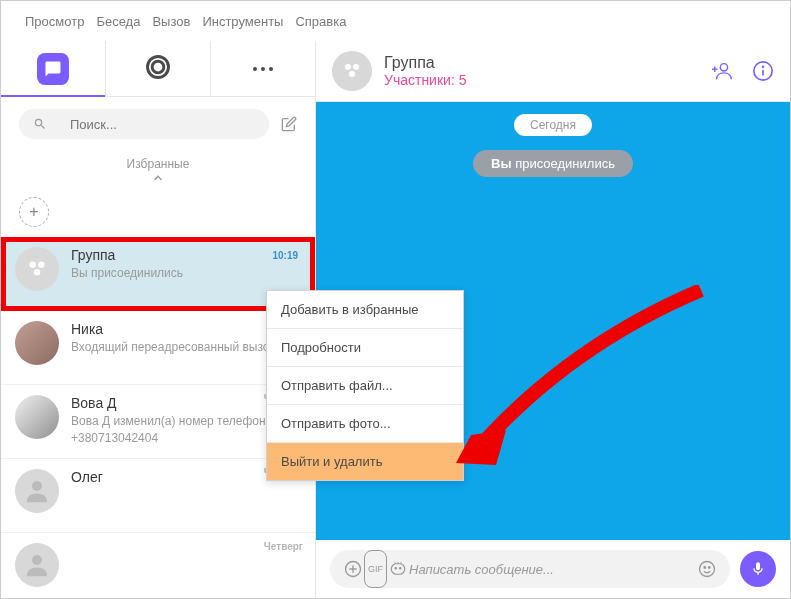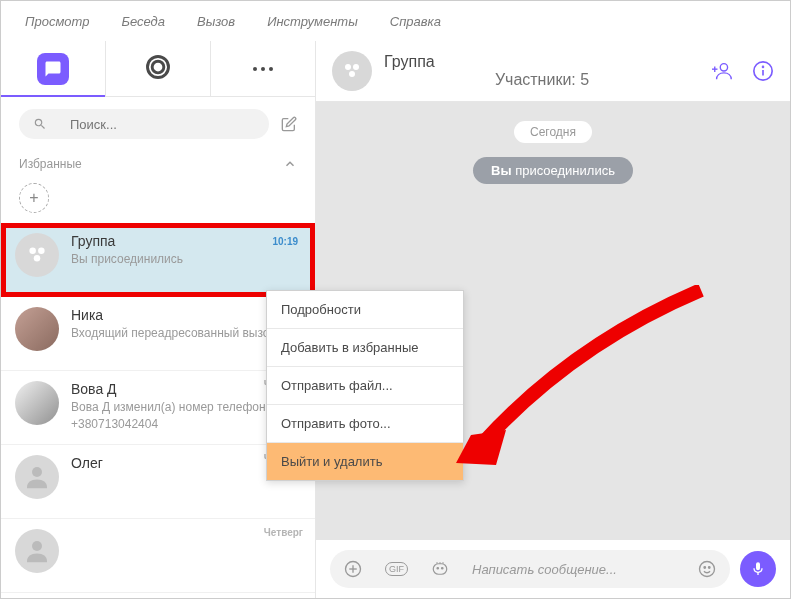--- a/index.html
+++ b/index.html
@@ -1,18 +1,18 @@
 <!DOCTYPE html>
 <html><head>
   <meta charset="utf-8">
   <style>
     * { box-sizing: border-box; margin: 0; padding: 0; }
     body { font-family: -apple-system, BlinkMacSystemFont, "Segoe UI", Arial, sans-serif; background: #fff; width: 791px; height: 599px; overflow: hidden; position: relative; border: 1px solid #ccc; }
     
-    .menubar { height: 40px; display: flex; align-items: center; padding: 0 24px; gap: 32px; color: #7a7a7a; font-size: 13px; font-style: italic; }
+    .menubar { height: 40px; display: flex; align-items: center; padding: 0 24px; gap: 12px; color: #7a7a7a; font-size: 13px; }
     .menubar span { cursor: pointer; }
     
     .content { display: flex; height: calc(100% - 40px); }
     
     .sidebar { width: 315px; display: flex; flex-direction: column; border-right: 1px solid #e6e6e6; }
     
     .tabs { display: flex; height: 56px; border-bottom: 1px solid #e6e6e6; }
     .tab { flex: 1; display: flex; align-items: center; justify-content: center; border-right: 1px solid #e6e6e6; cursor: pointer; position: relative; }
     .tab:last-child { border-right: none; }
     .tab.active::after { content: ''; position: absolute; bottom: -1px; left: 0; right: 0; height: 2px; background: #7b5cff; }
@@ -20,21 +20,21 @@
     .chat-icon { width: 32px; height: 32px; border-radius: 8px; background: #7b5cff; display: flex; align-items: center; justify-content: center; }
     .more-icon { display: flex; gap: 4px; }
     .more-icon span { width: 4px; height: 4px; background: #4a4a4a; border-radius: 50%; }
     
     .search-row { display: flex; align-items: center; padding: 12px 18px; gap: 12px; }
     .search-box { flex: 1; height: 30px; background: #f2f2f2; border-radius: 15px; display: flex; align-items: center; padding: 0 14px; gap: 23px; }
     .search-icon-svg { color: #999; }
     .search-input { border: none; background: transparent; outline: none; flex: 1; font-size: 13px; color: #999; }
     .edit-icon { color: #999; cursor: pointer; }
     
-    .fav-header { display: flex; align-items: center; justify-content: space-between; padding: 6px 18px 8px; color: #999; font-size: 12px; }
+    .fav-header { display: flex; align-items: center; justify-content: space-between; padding: 6px 18px 8px; color: #999; font-size: 12px; flex-direction: column; }
     
     .add-circle { width: 30px; height: 30px; border: 1px dashed #aaa; border-radius: 50%; display: flex; align-items: center; justify-content: center; color: #888; margin: 4px 0 10px 18px; cursor: pointer; font-size: 16px; }
     
     .chat-list { flex: 1; overflow-y: auto; }
     .chat-item { display: flex; padding: 10px 14px; gap: 12px; border-bottom: 1px solid #f0f0f0; cursor: pointer; position: relative; min-height: 74px; }
     .chat-item.selected { background: #d4e8ef; }
     .chat-item.selected.highlighted { border: 5px solid #e00; padding: 5px 9px; }
     .avatar { width: 44px; height: 44px; border-radius: 50%; background: #d8d8d8; flex-shrink: 0; display: flex; align-items: center; justify-content: center; }
     .avatar.img1 { background: linear-gradient(135deg, #c4a095, #8a6a5f); }
     .avatar.img2 { background: linear-gradient(135deg, #f0f0f0, #909090); }
@@ -45,31 +45,31 @@
     .chat-preview { font-size: 12px; color: #9a9a9a; line-height: 1.4; }
     .chat-time { position: absolute; top: 8px; right: 12px; font-size: 10px; color: #3b8ccc; font-weight: bold; }
     .chat-time.muted { color: #b5b5b5; }
     
     .main { flex: 1; display: flex; flex-direction: column; background: #fff; }
     .chat-header { display: flex; align-items: center; padding: 10px 16px; gap: 12px; border-bottom: 1px solid #e6e6e6; }
     .header-avatar { width: 40px; height: 40px; border-radius: 50%; background: #d8d8d8; display: flex; align-items: center; justify-content: center; }
     .header-avatar svg { color: #fff; }
     .header-info { flex: 1; }
     .header-title { font-size: 16px; color: #4a4a4a; }
-    .header-sub { font-size: 16px; color: #737373; cursor: pointer; text-align: center; }
+    .header-sub { font-size: 14px; color: #ec4899; cursor: pointer; }
     .header-actions { display: flex; gap: 18px; color: #7b5cff; }
     .header-actions > * { cursor: pointer; }
     
-    .messages { flex: 1; background: #e5e5e5; display: flex; flex-direction: column; align-items: center; padding-top: 19px; gap: 14px; }
+    .messages { flex: 1; background: #0ea5e9; display: flex; flex-direction: column; align-items: center; padding-top: 12px; gap: 14px; }
     .date-pill { background: #fff; padding: 4px 16px; border-radius: 14px; font-size: 12px; color: #999; }
     .status-pill { background: #9ba0a8; color: #fff; padding: 6px 18px; border-radius: 16px; font-size: 13px; }
     .status-pill .bold { font-weight: 600; }
     
     .composer { display: flex; align-items: center; padding: 10px 14px; gap: 10px; background: #fff; }
-    .composer-input { flex: 1; background: #f2f2f2; border-radius: 20px; height: 38px; display: flex; align-items: center; padding: 0 14px; gap: 23px; }
+    .composer-input { flex: 1; background: #f2f2f2; border-radius: 20px; height: 38px; display: flex; padding: 0 14px; gap: 2px; }
     .composer-input input { border: none; background: transparent; outline: none; flex: 1; font-size: 13px; font-style: italic; }
     .composer-input input::placeholder { color: #999; font-style: italic; }
     .composer-icon { color: #999; cursor: pointer; display: flex; align-items: center; }
     .mic-btn { width: 36px; height: 36px; border-radius: 50%; background: #7b5cff; display: flex; align-items: center; justify-content: center; cursor: pointer; }
     
     .context-menu { position: absolute; left: 265px; top: 289px; width: 198px; background: #fff; border: 1px solid #d0d0d0; box-shadow: 0 2px 8px rgba(0,0,0,0.15); z-index: 10; }
     .context-menu-item { padding: 11px 14px; font-size: 13px; color: #4a4a4a; border-bottom: 1px solid #e8e8e8; cursor: pointer; }
     .context-menu-item:last-child { border-bottom: none; }
     .context-menu-item.highlighted { background: #fdba74; }
     
@@ -258,22 +258,22 @@
       <div class="mic-btn">
         <svg width="16" height="16" viewBox="0 0 24 24" fill="#fff">
             <path d="M12 14a3 3 0 003-3V5a3 3 0 00-6 0v6a3 3 0 003 3zm5-3a5 5 0 01-10 0H5a7 7 0 006 6.92V21h2v-3.08A7 7 0 0019 11h-2z"></path>
           </svg>
       </div>
     </div>
   </div>
 </div>
 
 <div class="context-menu">
+  <div class="context-menu-item">Добавить в избранные</div>
   <div class="context-menu-item">Подробности</div>
-  <div class="context-menu-item">Добавить в избранные</div>
   <div class="context-menu-item">Отправить файл...</div>
   <div class="context-menu-item">Отправить фото...</div>
   <div class="context-menu-item highlighted">Выйти и удалить</div>
 </div>
 
 <svg class="arrow" width="280" height="200" viewBox="0 0 280 200">
   <defs>
     <marker id="arrhead" markerWidth="10" markerHeight="10" refX="2" refY="5" orient="auto">
       <polygon points="0,0 10,5 0,10" fill="#e00"></polygon>
     </marker>

